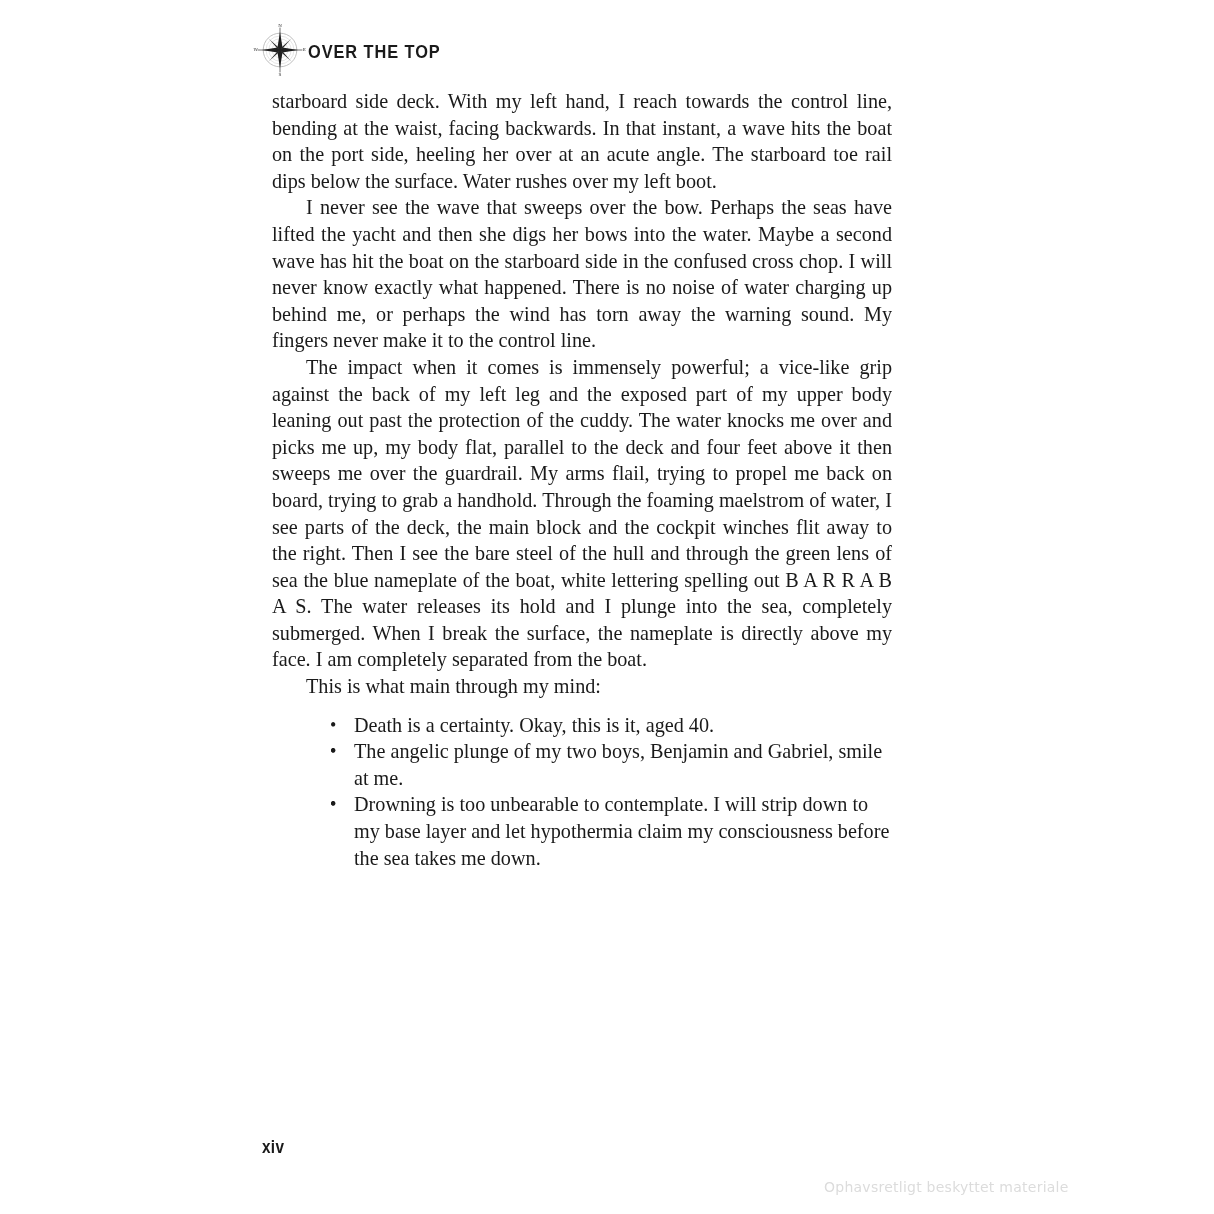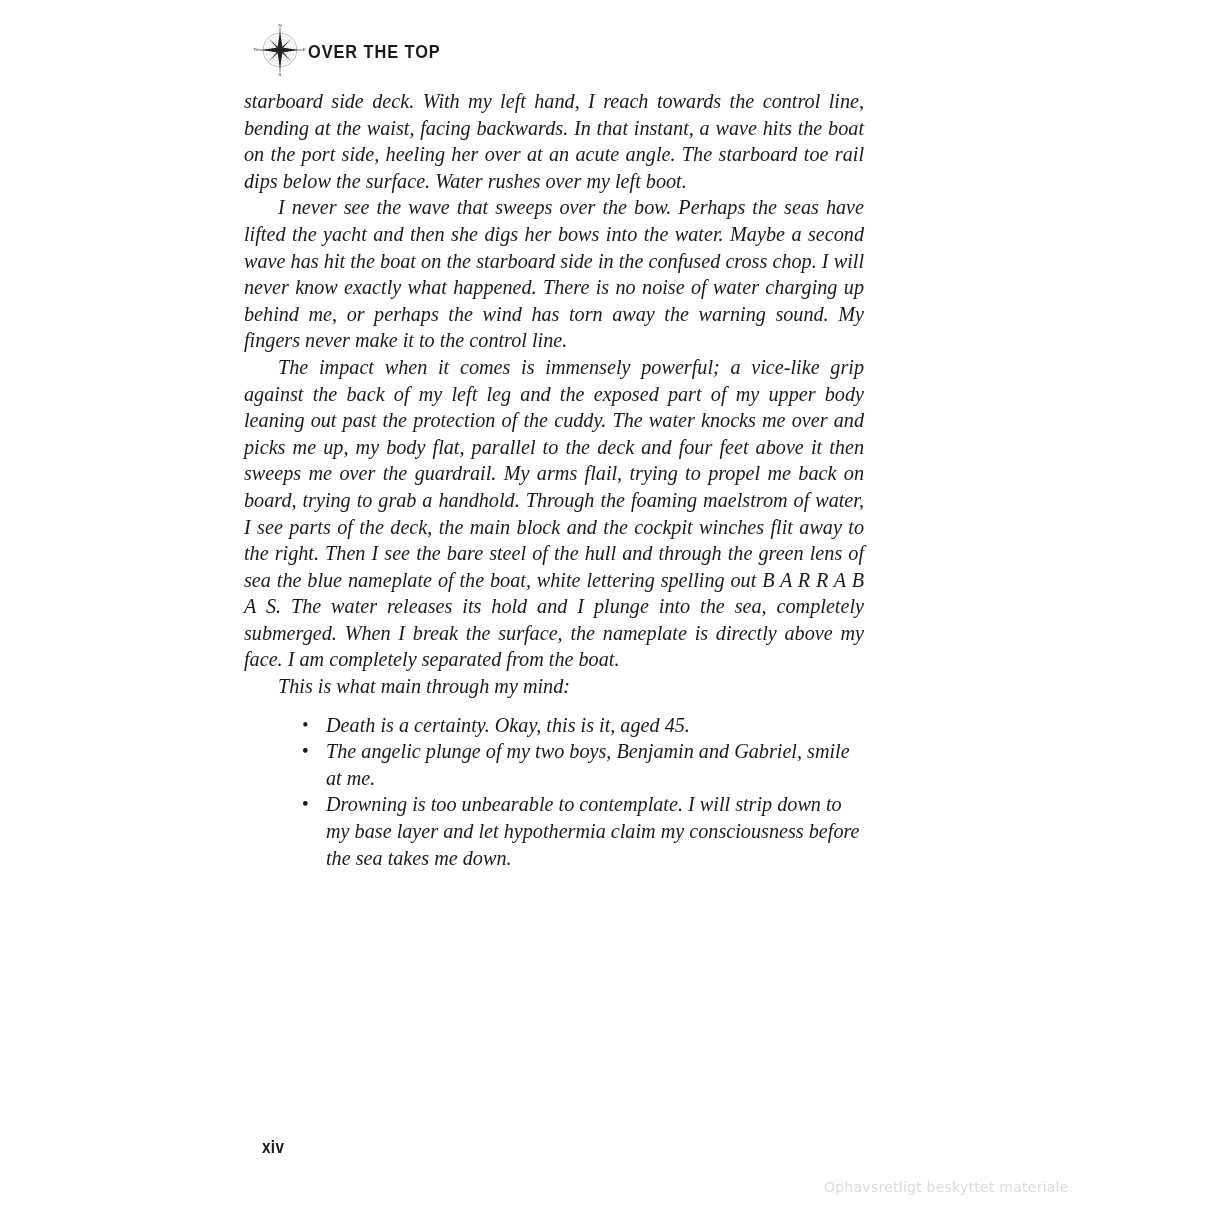--- a/index.html
+++ b/index.html
@@ -46,24 +46,23 @@
     transform: scaleX(0.86);
     transform-origin: left center;
     white-space: nowrap;
     line-height: 1;
     padding-top: 2px;
   }
 
   
   .text-column {
     position: absolute;
-    left: 244px;
+    left: 272px;
     top: 88px;
     width: 620px;
-    font-style: italic;
   }
 
   p.body-para {
     margin: 0;
     font-size: 20.2px;
     line-height: 26.6px;
     text-align: justify;
     text-justify: inter-word;
     hyphens: none;
     color: #1a1a1a;
@@ -180,21 +179,21 @@
   <div class="text-column">
 
     <p class="body-para">starboard side deck. With my left hand, I reach towards the control line, bending at the waist, facing backwards. In that instant, a wave hits the boat on the port side, heeling her over at an acute angle. The starboard toe rail dips below the surface. Water rushes over my left boot.</p>
     <p class="body-para indent">I never see the wave that sweeps over the bow. Perhaps the seas have lifted the yacht and then she digs her bows into the water. Maybe a second wave has hit the boat on the starboard side in the confused cross chop. I will never know exactly what happened. There is no noise of water charging up behind me, or perhaps the wind has torn away the warning sound. My fingers never make it to the control line.</p>
     <p class="body-para indent">The impact when it comes is immensely powerful; a vice-like grip against the back of my left leg and the exposed part of my upper body leaning out past the protection of the cuddy. The water knocks me over and picks me up, my body flat, parallel to the deck and four feet above it then sweeps me over the guardrail. My arms flail, trying to propel me back on board, trying to grab a handhold. Through the foaming maelstrom of water, I see parts of the deck, the main block and the cockpit winches flit away to the right. Then I see the bare steel of the hull and through the green lens of sea the blue nameplate of the boat, white lettering spelling out B A R R A B A S. The water releases its hold and I plunge into the sea, completely submerged. When I break the surface, the nameplate is directly above my face. I am completely separated from the boat.</p>
     <p class="body-para lead-in">This is what main through my mind:</p>
 
     <ul class="bullet-list">
       <li>
         <span class="bullet-mark">•</span>
-        <span class="bullet-text">Death is a certainty. Okay, this is it, aged 45.</span>
+        <span class="bullet-text">Death is a certainty. Okay, this is it, aged 40.</span>
       </li>
       <li>
         <span class="bullet-mark">•</span>
       </li>
       <li>
         <span class="bullet-mark">•</span>
         <span class="bullet-text">The angelic plunge of my two boys, Benjamin and Gabriel, smile at me.</span>
       </li>
       <li>
         <span class="bullet-mark">•</span>

